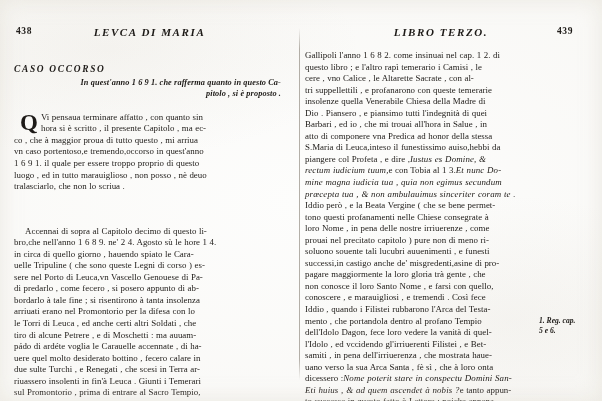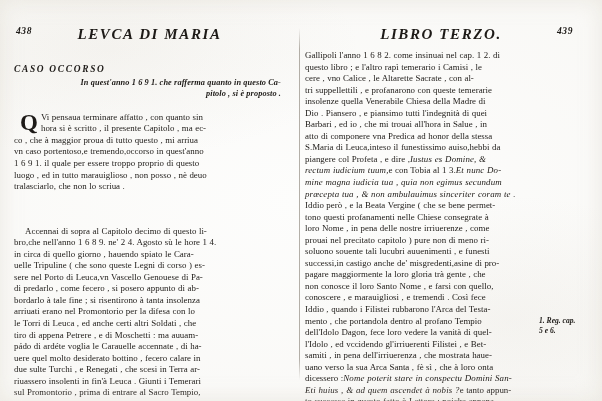--- a/index.html
+++ b/index.html
@@ -69,29 +69,28 @@
     font-size: 9.5px;
     letter-spacing: 1.1px;
   }
   .rh-title {
     position: absolute;
     left: 0; right: 0;
     text-align: center;
     font-style: italic;
     font-weight: 600;
     letter-spacing: 1.6px;
-    font-size: 15px;
+    font-size: 11px;
   }
   .rh-folio {
     position: absolute;
     font-size: 9.5px;
     letter-spacing: 0.6px;
     font-weight: 600;
     top: 0;
-    font-style: italic;
   }
   .folio-left  { left: 2px; }
   .folio-right { right: 4px; }
 
   
   .caso-heading {
     text-align: left;
     font-style: italic;
     font-weight: 600;
     font-size: 9.4px;
@@ -192,21 +191,21 @@
         <div>
           <span class="tline indent">Accennai di sopra al Capitolo decimo di questo li-</span>
           <span class="tline">bro,che nell'anno 1 6 8 9. ne' 2 4. Agosto sù le hore 1 4.</span>
           <span class="tline">in circa di quello giorno , hauendo spiato le Cara-</span>
           <span class="tline">uelle Tripuline ( che sono queste Legni di corso ) es-</span>
           <span class="tline">sere nel Porto di Leuca,vn Vascello Genouese di Pa-</span>
           <span class="tline">di predarlo , come fecero , si posero appunto di ab-</span>
           <span class="tline">bordarlo à tale fine ; si risentirono à tanta insolenza</span>
           <span class="tline">arriuati erano nel  Promontorio per la  difesa  con lo</span>
           <span class="tline">le Torri di Leuca , ed anche certi altri  Soldati , che</span>
-          <span class="tline">tiro di appena Petrere , e di Moschetti : ma auuam-</span>
+          <span class="tline">tiro di alcune Petrere , e di Moschetti : ma auuam-</span>
           <span class="tline">pádo di ardéte voglia le Carauelle accennate , di ha-</span>
           <span class="tline">uere quel molto desiderato bottino , fecero calare in</span>
           <span class="tline">due sulte Turchi , e Renegati , che scesi in Terra ar-</span>
           <span class="tline">riuassero insolenti in fin'à Leuca . Giunti i Temerari</span>
           <span class="tline">sul Promontorio , prima di entrare al Sacro Tempio,</span>
           <span class="tline">sfrantumarono la  Statua della  Beata Vergine , che</span>
           <span class="tline">le staua al rincontro ; poi entrati  nella  Sacra Basili-</span>
           <span class="tline">ca , buttarono in Terra il Sacro Quadro , ed vno in-</span>
 
         </div>

